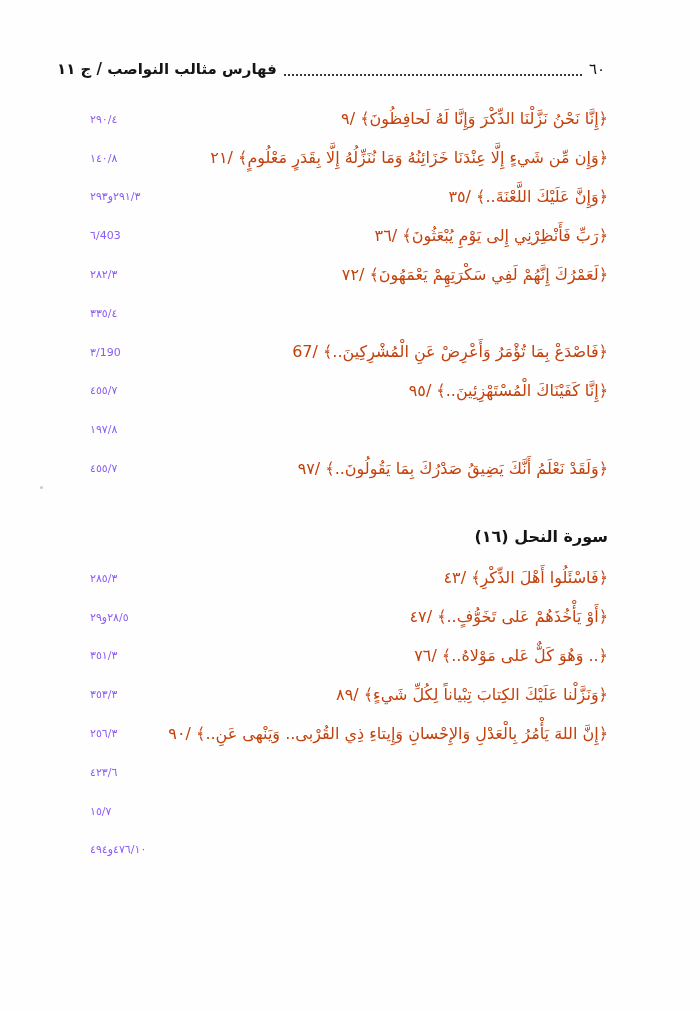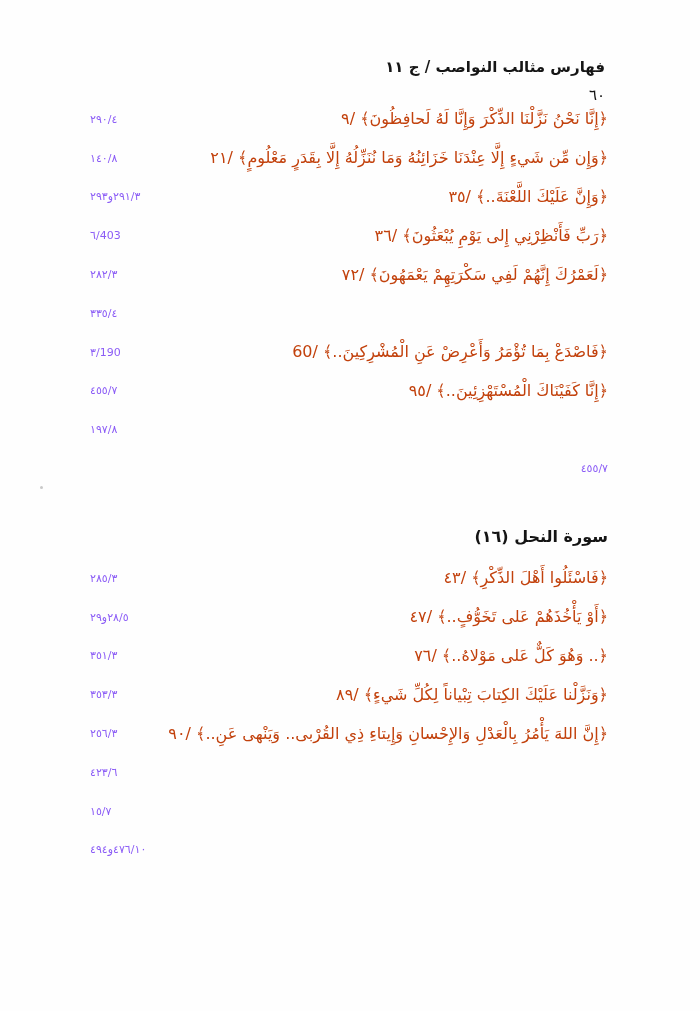--- a/index.html
+++ b/index.html
@@ -21,21 +21,20 @@
   
   .header {
     position: absolute;
     top: 54px;
     left: 57px;
     right: 95px;
     display: flex;
     direction: ltr;              
     align-items: flex-end;
     height: 28px;
-    flex-direction: column;
   }
   .header .title {
     direction: rtl;
     font-weight: 700;
     font-size: 15px;
     line-height: 26px;
     white-space: nowrap;
     color: #151515;
   }
   .header .leader {
@@ -134,32 +133,33 @@
     </div>
     <div class="row">
       <span class="verse">﴿لَعَمْرُكَ إِنَّهُمْ لَفِي سَكْرَتِهِمْ يَعْمَهُونَ﴾ /٧٢</span>
       <span class="ref">٢٨٢/٣</span>
     </div>
     <div class="row">
       <span class="verse"></span>
       <span class="ref">٣٣٥/٤</span>
     </div>
     <div class="row">
-      <span class="verse">﴿فَاصْدَعْ بِمَا تُؤْمَرُ وَأَعْرِضْ عَنِ الْمُشْرِكِينَ..﴾ /60</span>
+      <span class="verse">﴿فَاصْدَعْ بِمَا تُؤْمَرُ وَأَعْرِضْ عَنِ الْمُشْرِكِينَ..﴾ /67</span>
       <span class="ref">190/٣</span>
     </div>
     <div class="row">
       <span class="verse">﴿إِنَّا كَفَيْنَاكَ الْمُسْتَهْزِئِينَ..﴾ /٩٥</span>
       <span class="ref">٤٥٥/٧</span>
     </div>
     <div class="row">
       <span class="verse"></span>
       <span class="ref">١٩٧/٨</span>
     </div>
     <div class="row">
+      <span class="verse">﴿وَلَقَدْ نَعْلَمُ أَنَّكَ يَضِيقُ صَدْرُكَ بِمَا يَقُولُونَ..﴾ /٩٧</span>
       <span class="ref">٤٥٥/٧</span>
     </div>
 
     <div class="surah-heading">سورة النحل (١٦)</div>
 
     <div class="rows-lower">
       <div class="row">
         <span class="verse">﴿فَاسْئَلُوا أَهْلَ الذِّكْرِ﴾ /٤٣</span>
         <span class="ref">٢٨٥/٣</span>
       </div>

